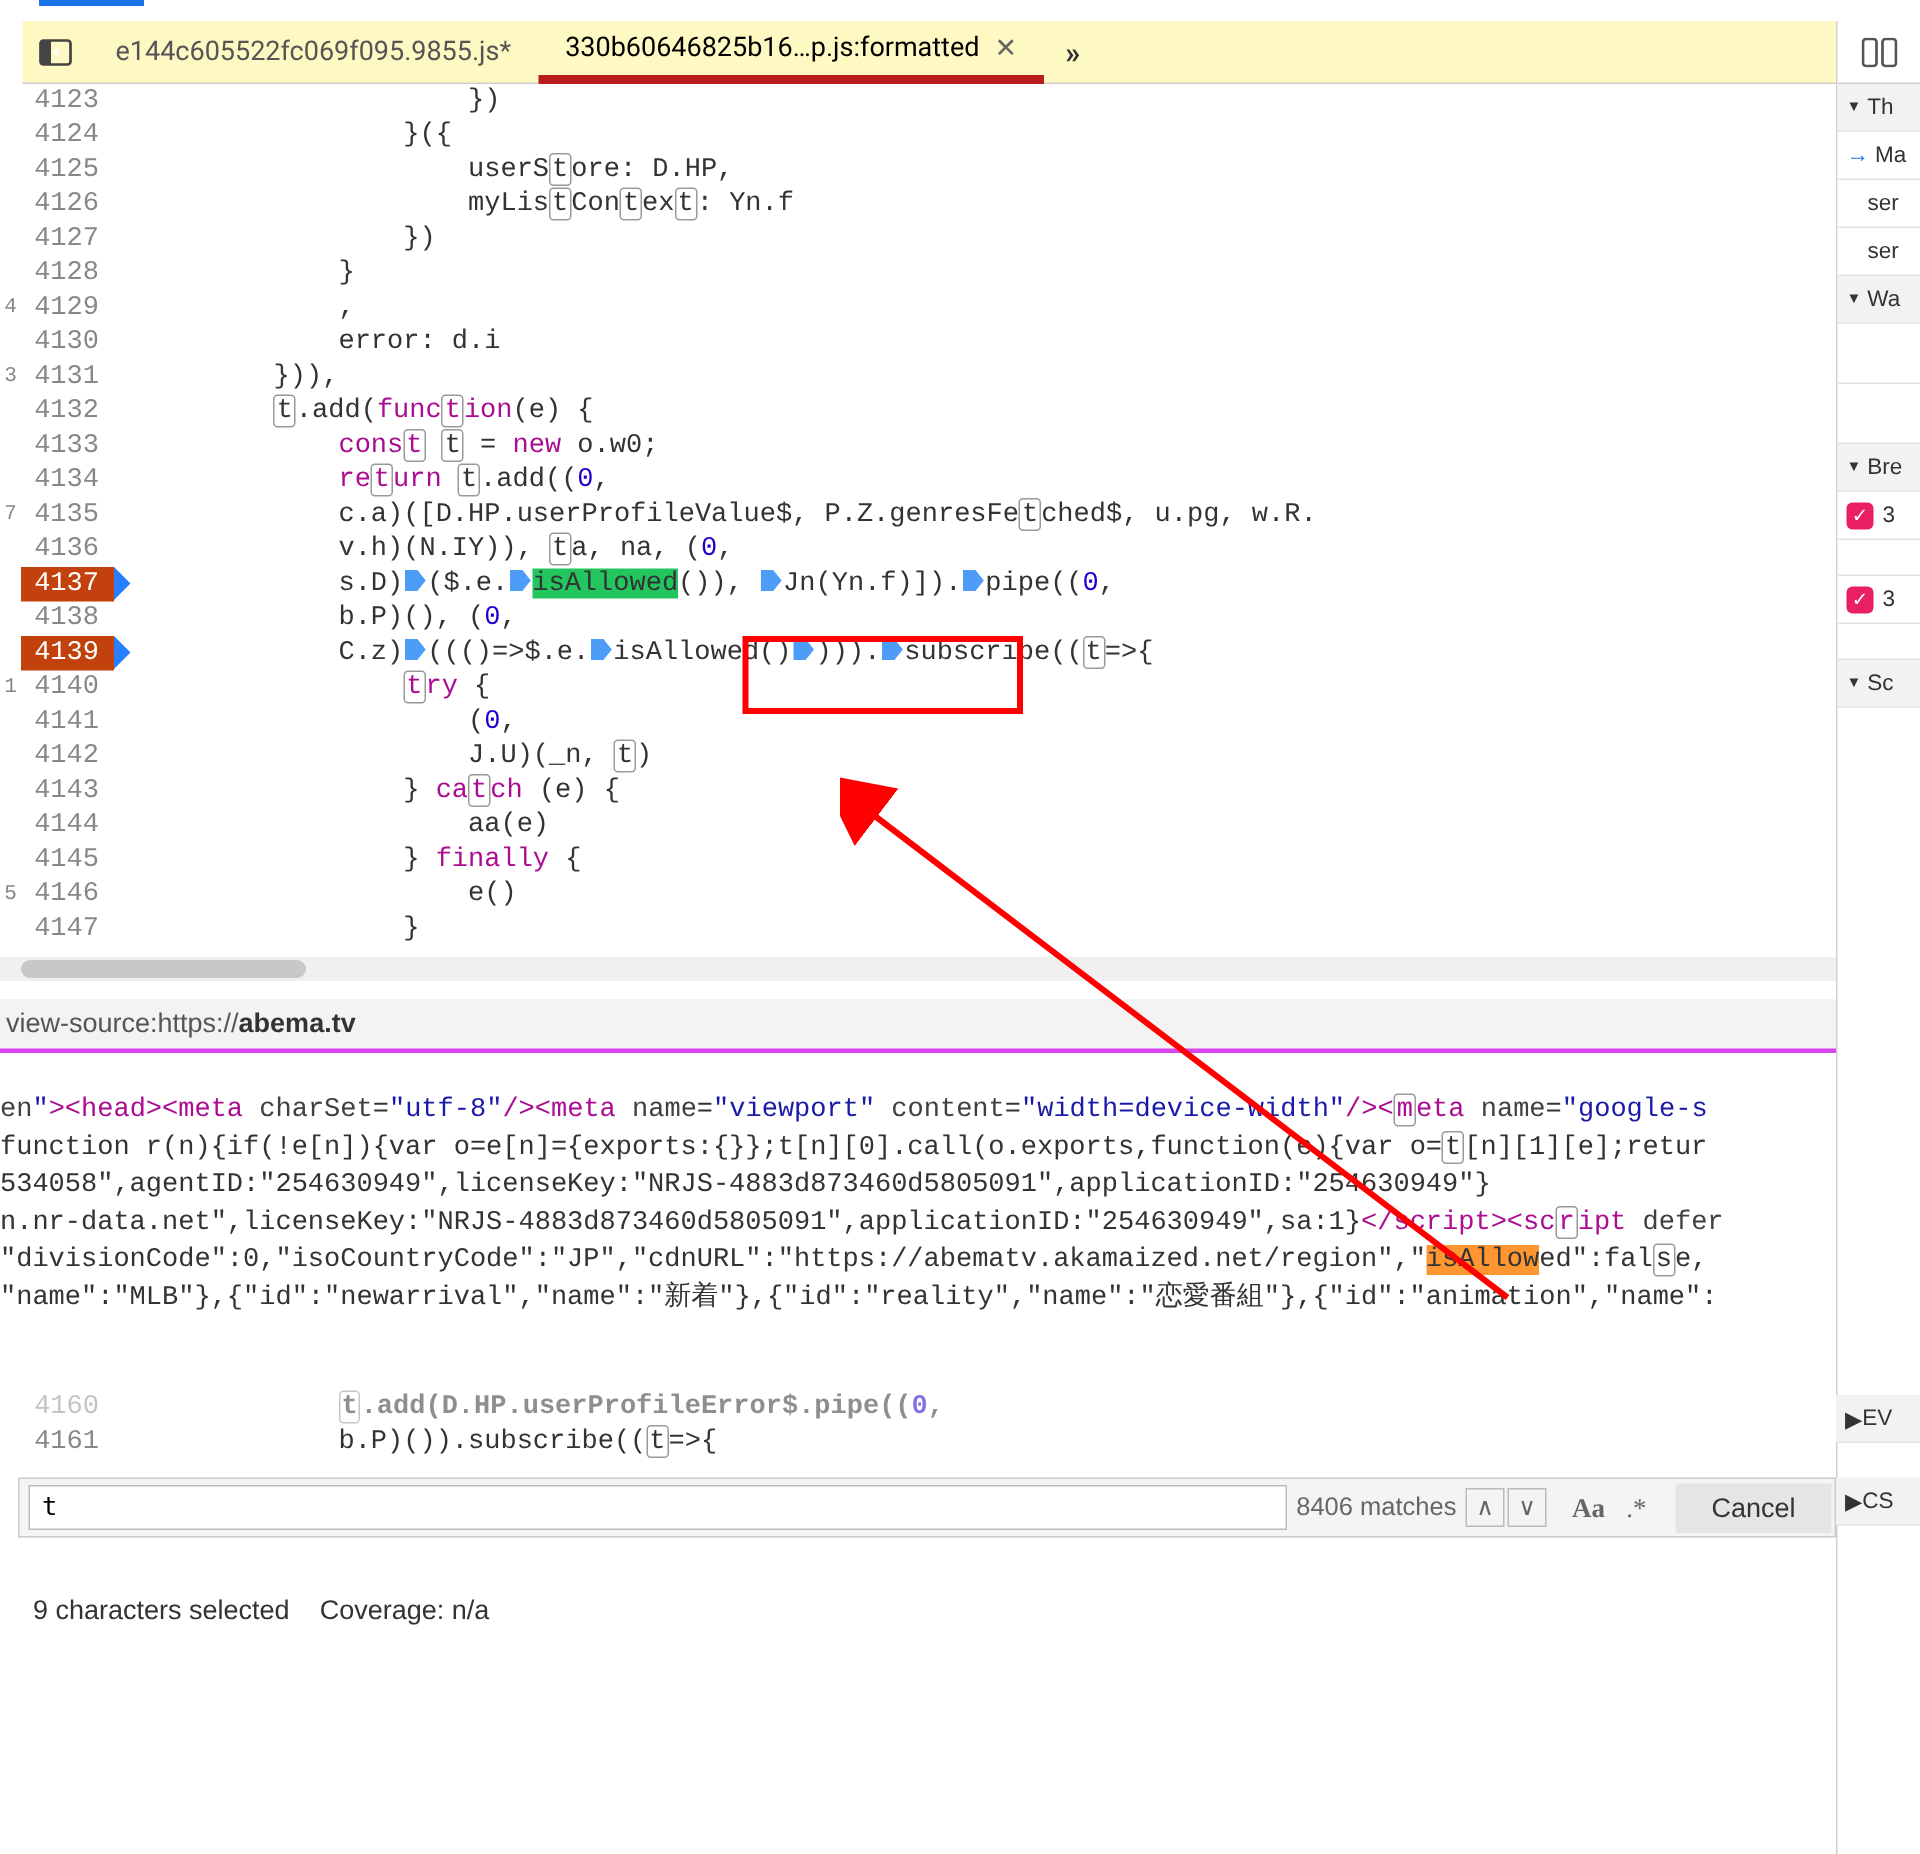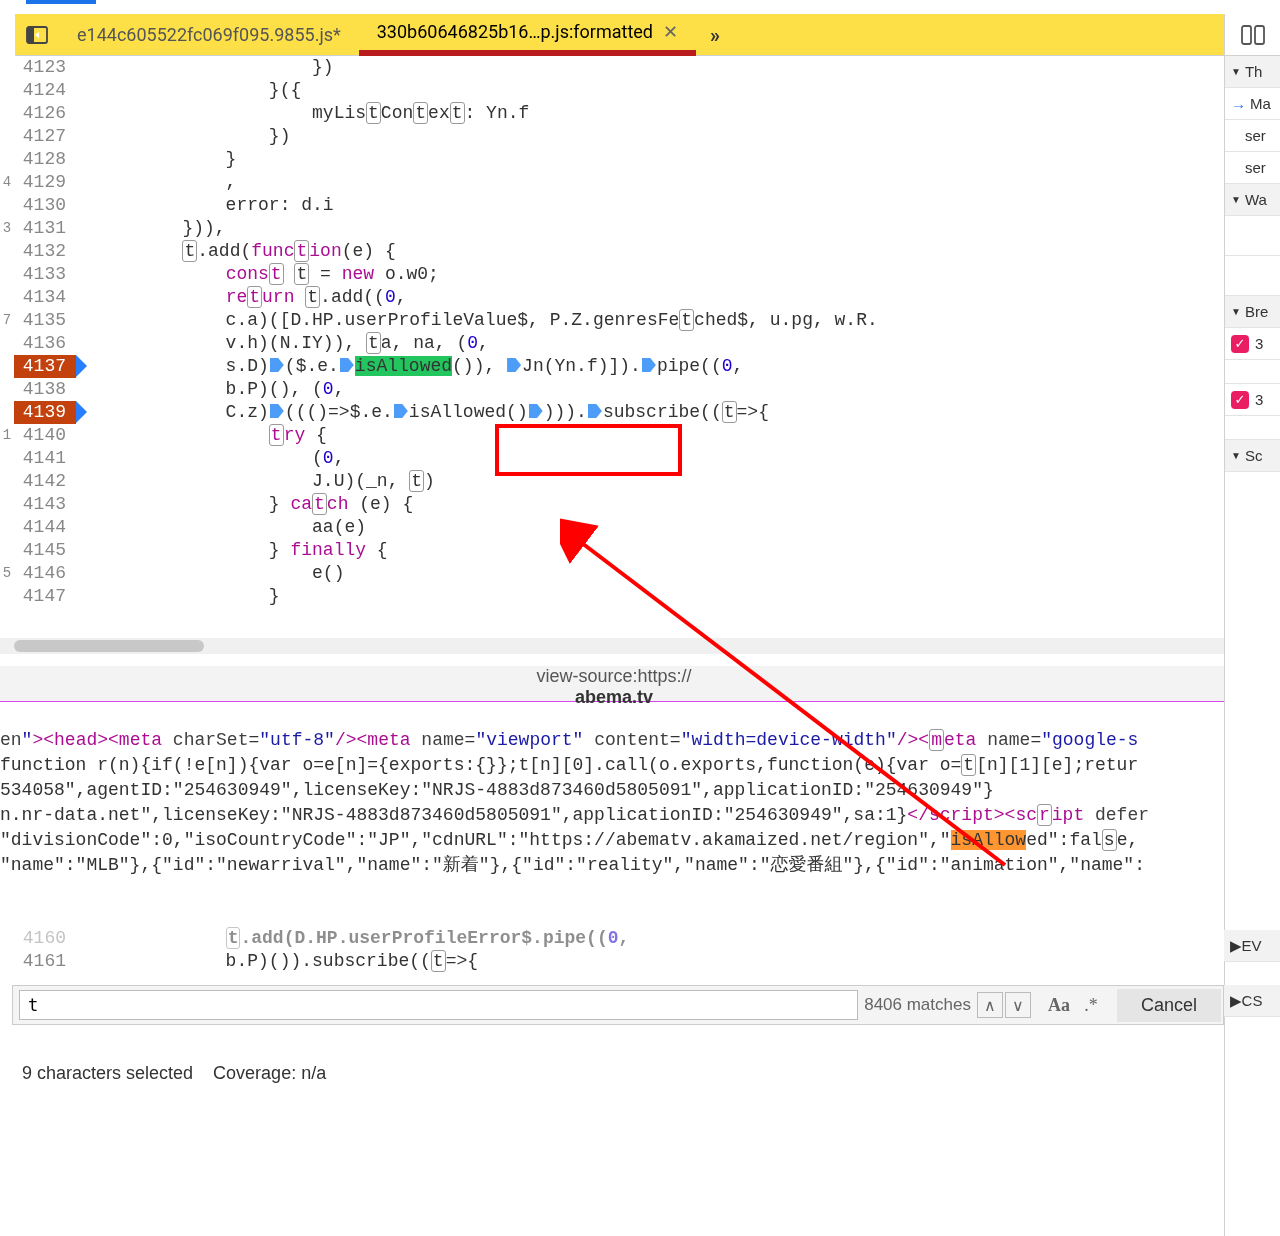--- a/index.html
+++ b/index.html
@@ -25,21 +25,21 @@
   }
 
   
   .tabbar {
     position: absolute;
     top: 14px;
     left: 15px;
     right: 0;
     height: 42px;
     border-bottom: 1px solid #d0d0d0;
-    background: #fde047;
+    background: #fef9c3;
     display: flex;
     align-items: center;
     font-family: -apple-system, BlinkMacSystemFont, "Segoe UI", Roboto, sans-serif;
   }
   .tabbar .nav-icon {
     width: 24px; height: 24px;
     margin: 0 10px;
     display: inline-flex;
     align-items: center; justify-content: center;
     cursor: pointer;
@@ -203,27 +203,26 @@
     border-radius: 6px;
   }
 
   
   .viewsource-bar {
     position: absolute;
     top: 666px;
     left: 0; right: 56px;
     height: 36px;
     background: #f3f3f3;
-    border-bottom: 1px solid #d946ef;
+    border-bottom: 3px solid #d946ef;
     display:flex; align-items:center;
     padding-left: 4px;
     font-family: -apple-system, BlinkMacSystemFont, sans-serif;
     font-size: 18px;
     color: #555;
-    flex-direction: column;
   }
   .viewsource-bar b { font-weight: 600; color:#333; }
 
   
   .raw-source {
     position: absolute;
     top: 728px;
     left: 0; right: 0;
     height: 175px;
     font-size: 18px;
@@ -421,20 +420,21 @@
       <span class="tri">▼</span>
       <span>Sc</span>
     </div>
   <div class="empty-stretch"></div>
 </div>
 
 <div class="source-panel" id="source-panel">
     <div>
       <div class="code-line"><div class="gutter-marker"></div><div class="line-number">4123</div><div class="code-text">                    })</div></div>
       <div class="code-line"><div class="gutter-marker"></div><div class="line-number">4124</div><div class="code-text">                }({</div></div>
+      <div class="code-line"><div class="gutter-marker"></div><div class="line-number">4125</div><div class="code-text">                    userS<span class="boxed">t</span>ore: D.HP,</div></div>
       <div class="code-line"><div class="gutter-marker"></div><div class="line-number">4126</div><div class="code-text">                    myLis<span class="boxed">t</span>Con<span class="boxed">t</span>ex<span class="boxed">t</span>: Yn.f</div></div>
       <div class="code-line"><div class="gutter-marker"></div><div class="line-number">4127</div><div class="code-text">                })</div></div>
       <div class="code-line"><div class="gutter-marker"></div><div class="line-number">4128</div><div class="code-text">            }</div></div>
       <div class="code-line"><div class="gutter-marker">4</div><div class="line-number">4129</div><div class="code-text">            ,</div></div>
       <div class="code-line"><div class="gutter-marker"></div><div class="line-number">4130</div><div class="code-text">            error: d.i</div></div>
       <div class="code-line"><div class="gutter-marker">3</div><div class="line-number">4131</div><div class="code-text">        })),</div></div>
       <div class="code-line"><div class="gutter-marker"></div><div class="line-number">4132</div><div class="code-text">        <span class="boxed">t</span>.add(<span class="kw">func<span class="boxed">t</span>ion</span>(e) {</div></div>
       <div class="code-line"><div class="gutter-marker"></div><div class="line-number">4133</div><div class="code-text">            <span class="kw">cons<span class="boxed">t</span></span> <span class="boxed">t</span> = <span class="kw">new</span> o.w0;</div></div>
       <div class="code-line"><div class="gutter-marker"></div><div class="line-number">4134</div><div class="code-text">            <span class="kw">re<span class="boxed">t</span>urn</span> <span class="boxed">t</span>.add((<span class="num">0</span>,</div></div>
       <div class="code-line"><div class="gutter-marker">7</div><div class="line-number">4135</div><div class="code-text">            c.a)([D.HP.userProfileValue$, P.Z.genresFe<span class="boxed">t</span>ched$, u.pg, w.R.</div></div>

